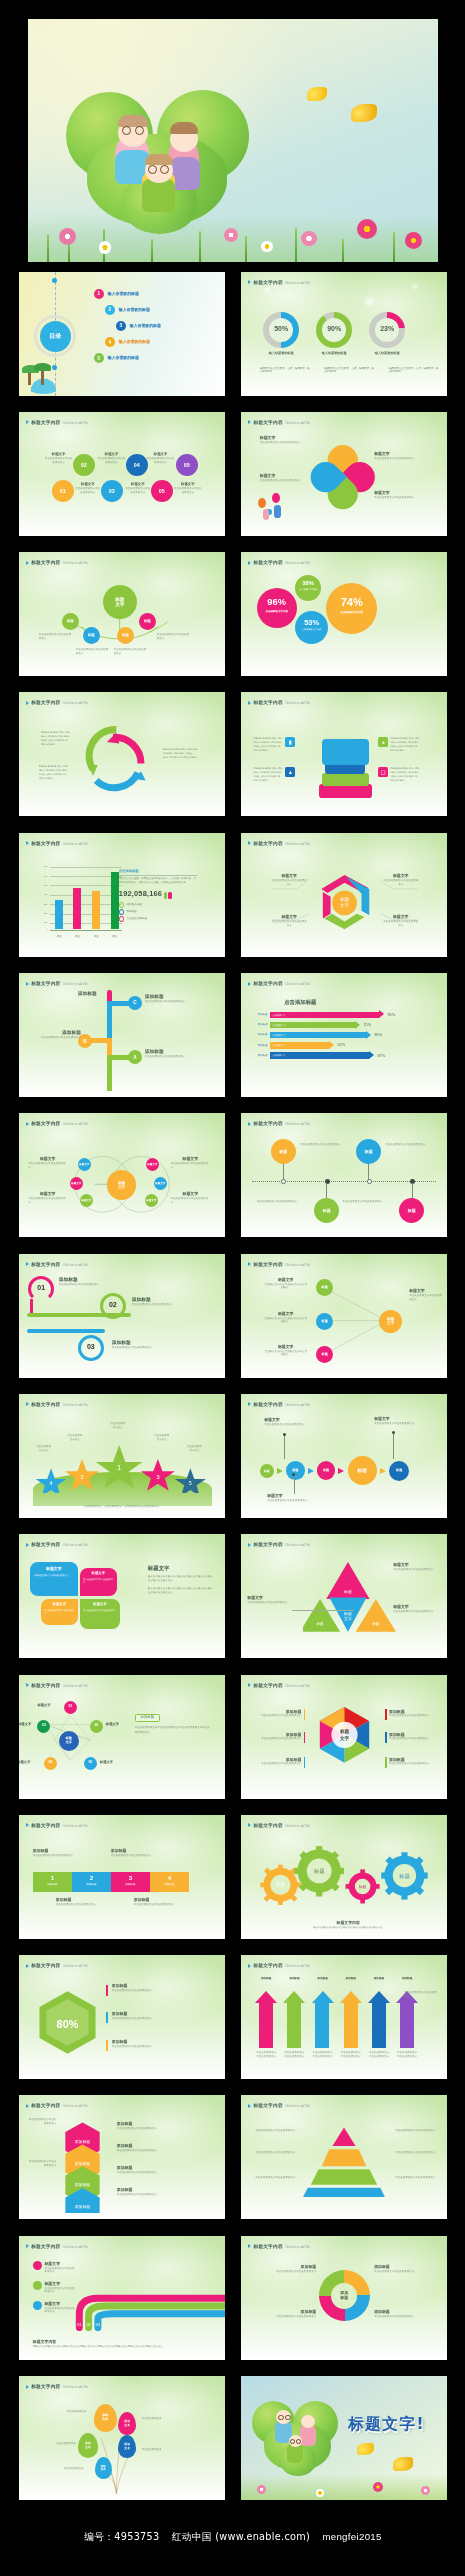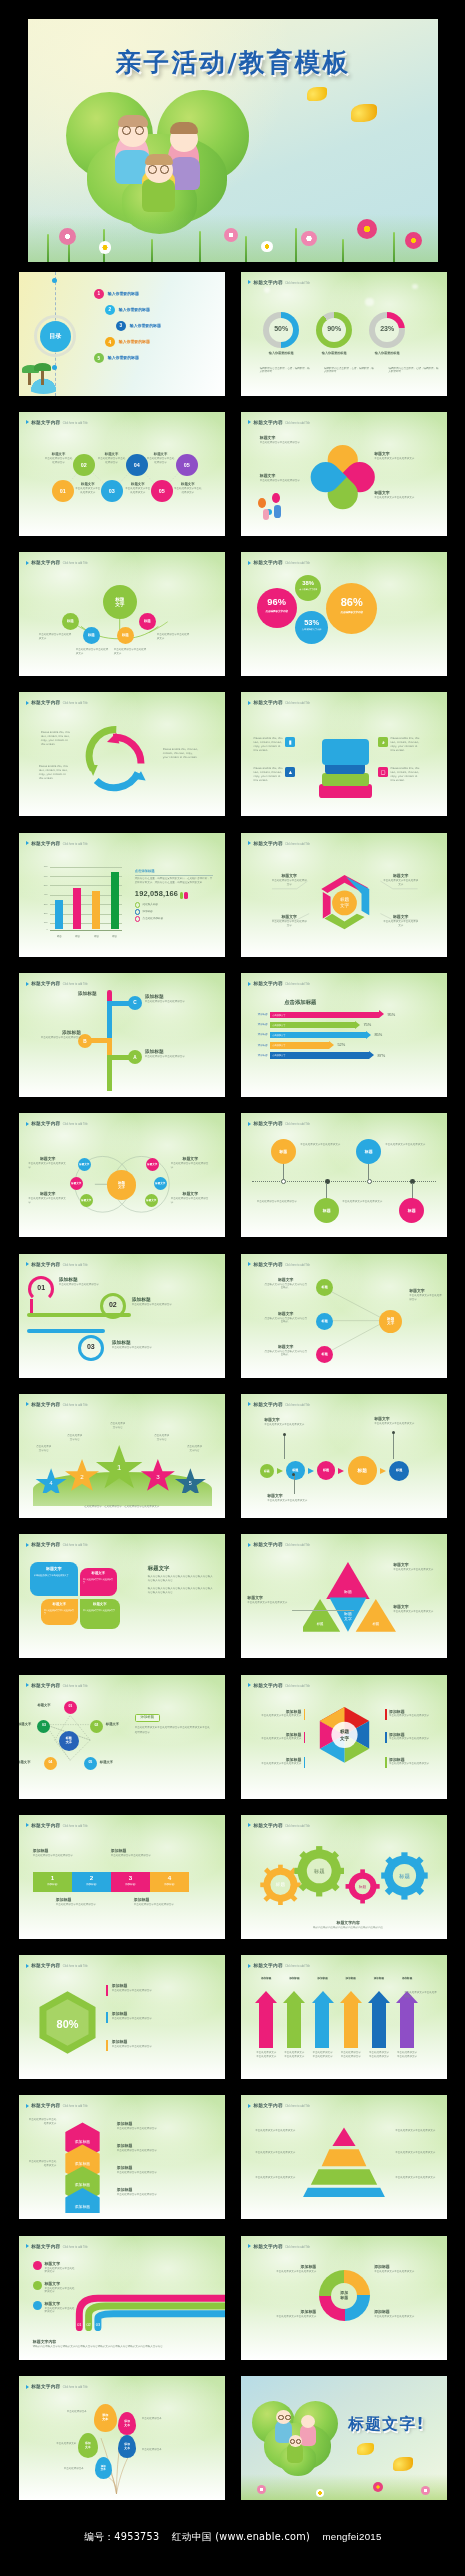--- a/index.html
+++ b/index.html
@@ -67,21 +67,20 @@
 
   
   .footer { text-align:center; padding:31px 0 20px; font-size:9.7px; color:#ffffff;
      letter-spacing:0.3px; }
   .footer .sp { display:inline-block; width:9.3px; }
 </style>
 </head>
 <body>
 
 <div class="cover">
-  <div class="cover-title cn">亲子活动/教育模板</div>
 
   <div class="heart-bush">
     <div class="leaf-blob" style="left:4.7px;  top:6.2px;  width:87px;height:87px;"></div>
     <div class="leaf-blob" style="left:96px;top:4.7px;  width:92px;height:92px;"></div>
     <div class="leaf-blob" style="left:26px; top:48px; width:140px;height:93px; border-radius:45% 45% 50% 50%;"></div>
     <div class="leaf-blob" style="left:61px; top:92px;width:75px; height:56px; border-radius:40% 40% 55% 55%;"></div>
 
     <div class="kid" style="left:54px; top:47px; width:34px;height:45px; background:#f6b8c8;"></div>
     <div class="kid" style="left:54px; top:64px; width:36px;height:34px; background:#66c6e8; border-radius:11px 11px 6.2px 6.2px;"></div>
     <div class="kid-head" style="left:57px; top:33px; width:29.5px;height:28px;"></div>
@@ -313,21 +312,21 @@
     </div>
     <div style="position:absolute;left:54px;top:23px;width:26px;height:26px;border-radius:50%;background:#8cc63f;text-align:center;padding-top:3.9px;">
       <div class="w" style="font-size:5.8px;font-weight:bold;">38%</div>
       <div class="w cn" style="font-size:2px;">点击编辑标文字内容</div>
     </div>
     <div style="position:absolute;left:54px;top:59px;width:33px;height:33px;border-radius:50%;background:#29a8e0;text-align:center;padding-top:5.4px;">
       <div class="w" style="font-size:7.4px;font-weight:bold;">53%</div>
       <div class="w cn" style="font-size:2.2px;">点击编辑标文字内容</div>
     </div>
     <div style="position:absolute;left:85px;top:31px;width:51px;height:51px;border-radius:50%;background:#f9b233;text-align:center;padding-top:11px;">
-      <div class="w" style="font-size:11px;font-weight:bold;">86%</div>
+      <div class="w" style="font-size:11px;font-weight:bold;">74%</div>
       <div class="w cn" style="font-size:2.5px;font-weight:bold;">点击编辑标文字内容</div>
     </div>
   </div>
 
   <div class="slide">
     <div class="sl-head">
         <span class="sl-tri"></span>
       <span class="sl-h-cn cn">标题文字内容</span>
       <span class="sl-h-en">Click here to add Title</span>
       </div>
@@ -403,21 +402,21 @@
         <div style="position:absolute;left:4.7px; bottom:2.3px;width:8.5px;height:29px;background:#29a8e0;"></div>
         <div style="position:absolute;left:23px;bottom:2.3px;width:8.5px;height:41px;background:#ec1e79;"></div>
         <div style="position:absolute;left:42px;bottom:2.3px;width:8.5px;height:38px;background:#f9b233;"></div>
         <div style="position:absolute;left:61px;bottom:2.3px;width:8.5px;height:57px;background:#0f9d3f;"></div>
         <div class="cn" style="position:absolute;left:1.6px; bottom:-6.2px;width:15.5px;text-align:center;font-size:2.3px;color:#6f826f;">标题</div>
         <div class="cn" style="position:absolute;left:20px;bottom:-6.2px;width:15.5px;text-align:center;font-size:2.3px;color:#6f826f;">标题</div>
         <div class="cn" style="position:absolute;left:39px;bottom:-6.2px;width:15.5px;text-align:center;font-size:2.3px;color:#6f826f;">标题</div>
         <div class="cn" style="position:absolute;left:57px;bottom:-6.2px;width:15.5px;text-align:center;font-size:2.3px;color:#6f826f;">标题</div>
       </div>
     </div>
-    <div style="position:absolute;left:116px;top:36px;width:78px;">
+    <div style="position:absolute;left:100px;top:36px;width:78px;">
       <div class="cn" style="font-size:3.3px;color:#49a0c8;font-weight:bold;border-bottom:0.4px solid #a9c5b4;padding-bottom:0.8px;">点击添加标题</div>
       <div class="t-body cn" style="margin-top:1.6px;">您的内容打在这里，或者通过复制您的文本后，在此框中选择粘贴，并选择只保留文字。您的内容打在这里，或者通过复制您的文本</div>
       <div style="display:flex;align-items:flex-end;gap:1.6px;margin-top:3.1px;">
         <div style="font-size:7.4px;font-weight:bold;color:#3d4f3e;letter-spacing:0.2px;">192,058,166</div>
         <div style="width:3.1px;height:7px;background:#8cc63f;border-radius:1.6px;"></div>
         <div style="width:3.1px;height:7px;background:#ec1e79;border-radius:1.6px;"></div>
       </div>
       <div style="margin-top:3.1px;">
         <div style="display:flex;align-items:center;gap:2.3px;margin-bottom:1.6px;">
           <span style="width:5.4px;height:5.4px;border-radius:50%;border:1.2px solid #8cc63f;"></span>

